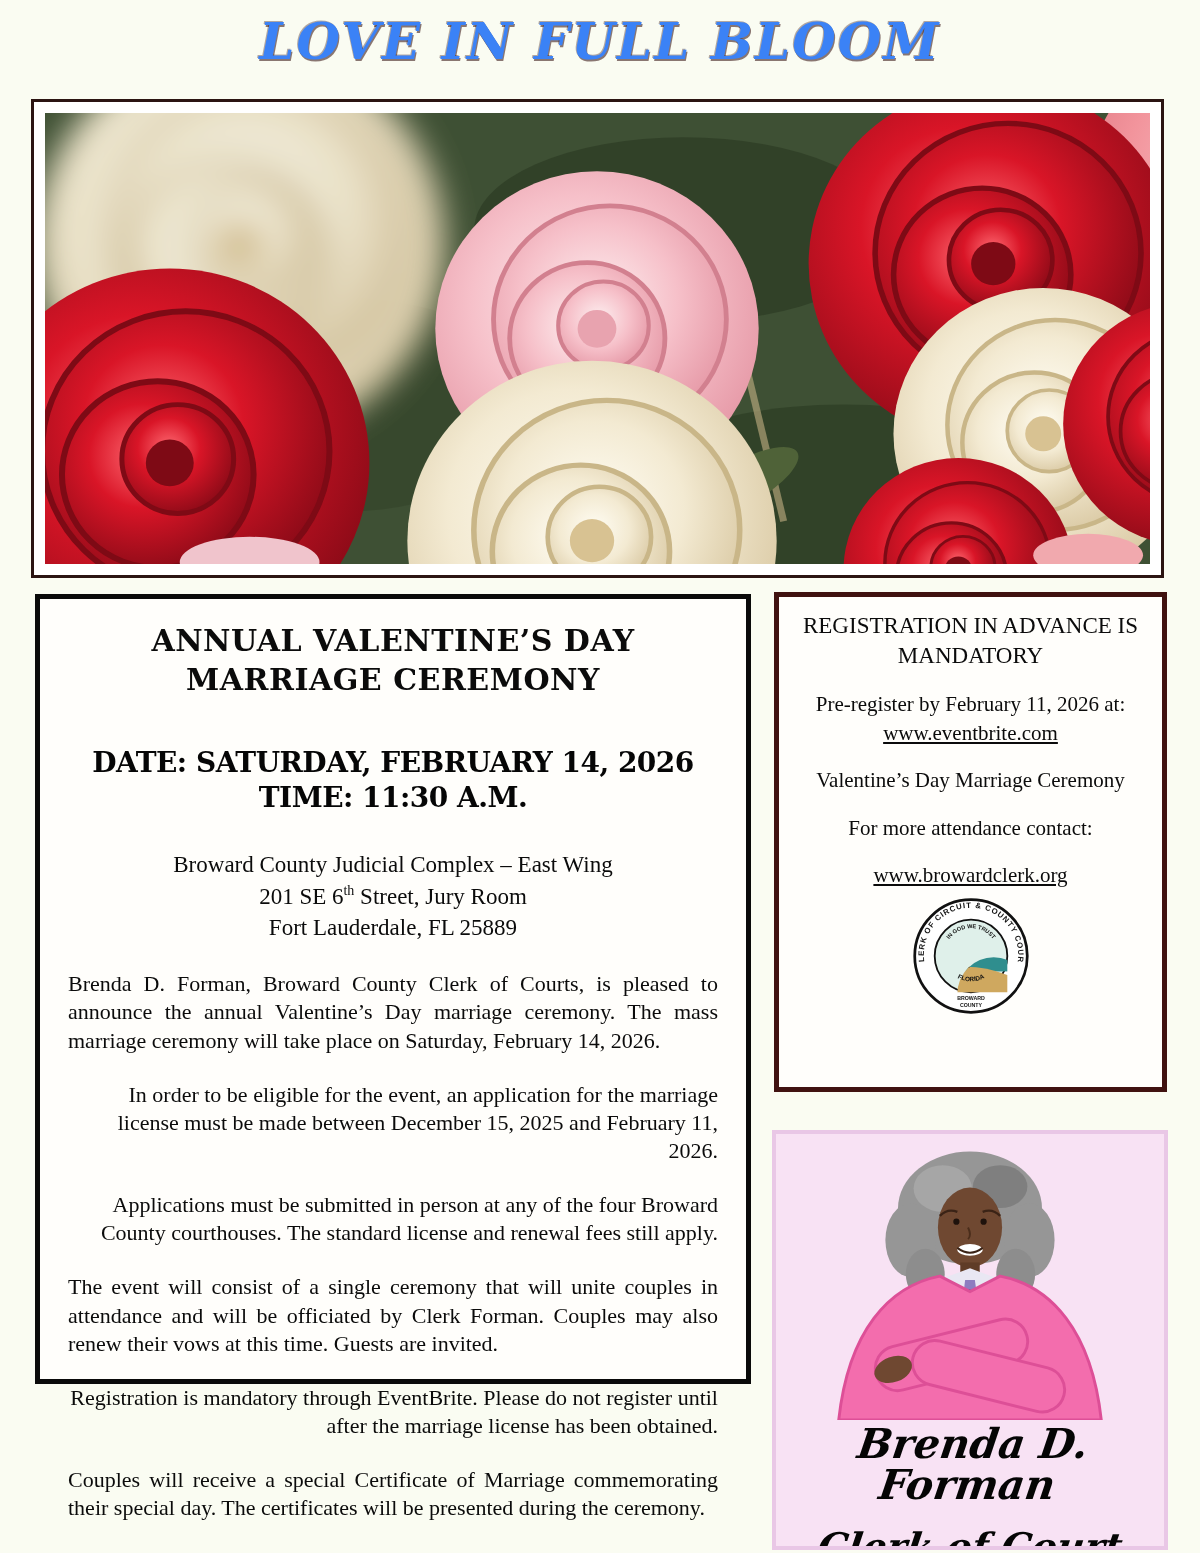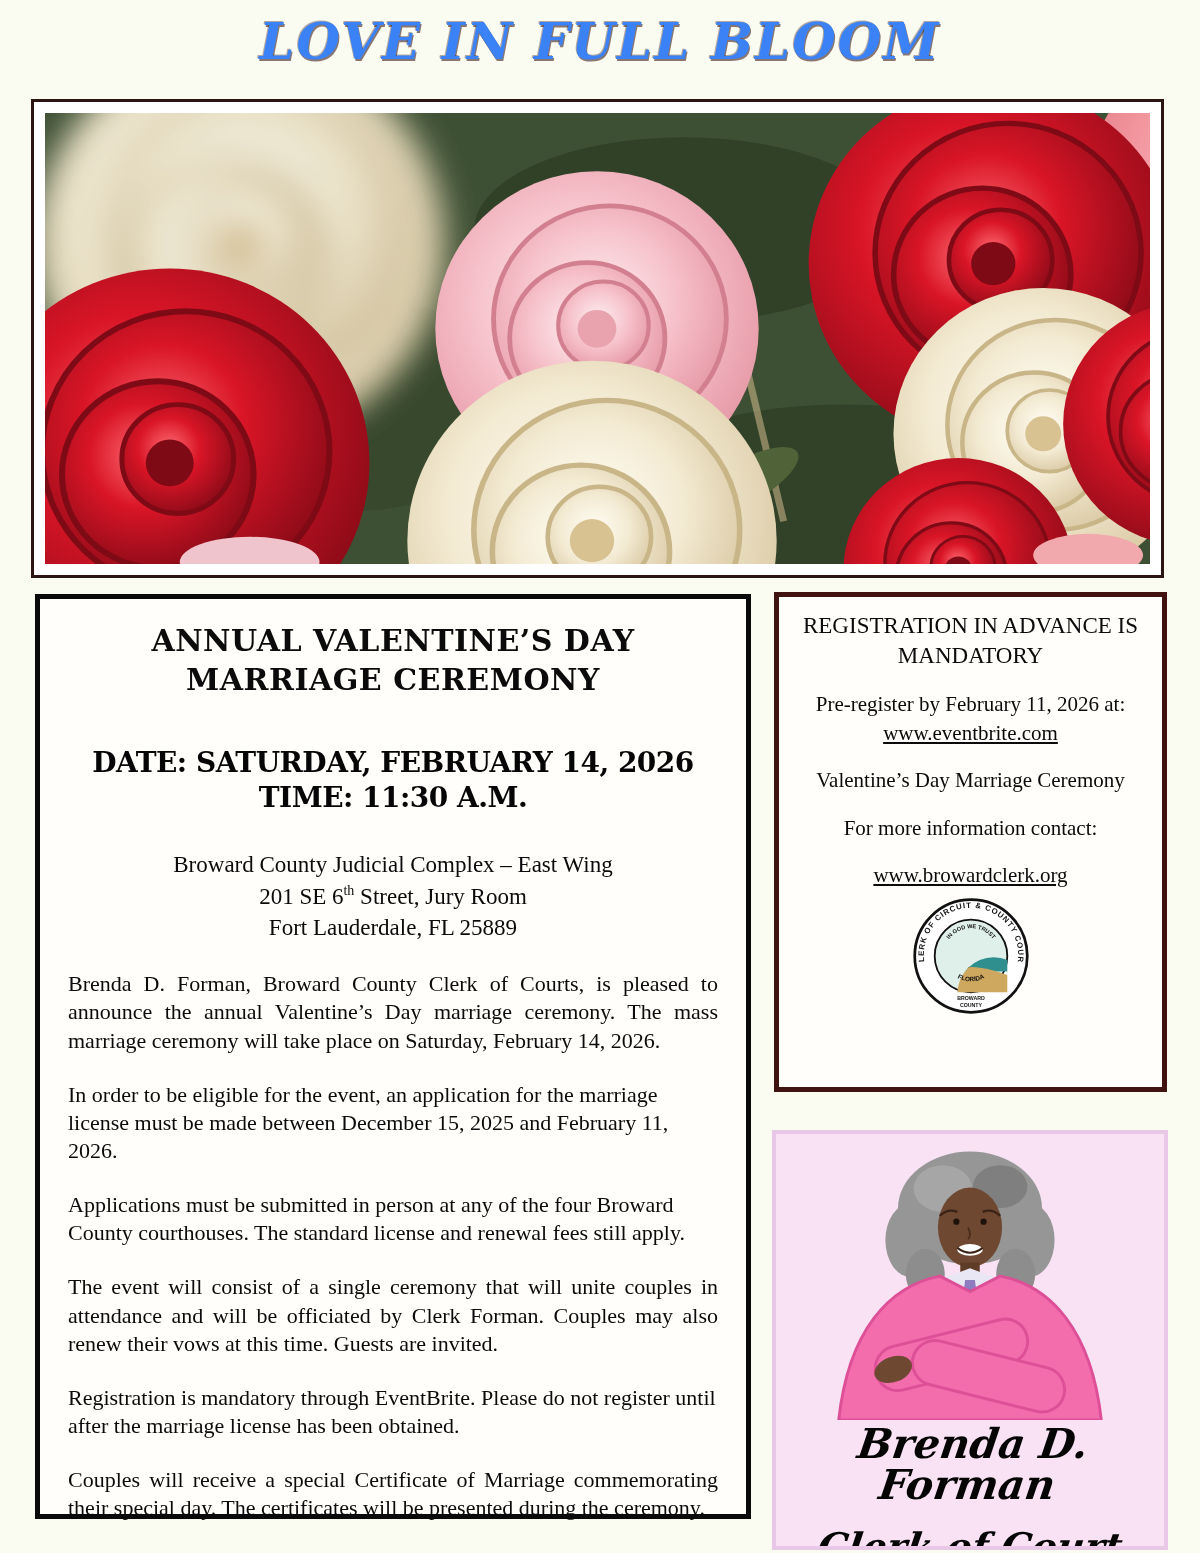--- a/index.html
+++ b/index.html
@@ -22,21 +22,21 @@
   }
   
   .photo-frame{
     position:absolute;left:31px;top:99px;width:1133px;height:479px;
     border:3px solid #2b1412;background:#ffffff;
     padding:11px;box-sizing:border-box;
   }
   .photo-frame svg{display:block;width:100%;height:100%;}
   
   .left-box{
-    position:absolute;left:35px;top:594px;width:716px;height:925px;
+    position:absolute;left:35px;top:594px;width:716px;height:790px;
     border:5px solid #0a0a0a;background:#fffefb;
     box-sizing:border-box;padding:22px 28px 0 28px;
     text-align:center;
   }
   .event-heading{
     font-family:"DejaVu Serif", serif;
     font-weight:700;font-size:30px;line-height:1.3;
     letter-spacing:.5px;
   }
   .date-time{
@@ -46,21 +46,21 @@
     letter-spacing:-.5px;color:#060606;
   }
   .venue{
     margin-top:34px;font-size:23px;line-height:1.38;
   }
   .venue sup{font-size:14px;}
   .left-box p{
     margin:26px 0 0 0;font-size:22px;line-height:1.28;
   }
   p.just{text-align:justify;}
-  p.left{text-align:left;}
+  p.left{text-align:right;}
   
   .right-box{
     position:absolute;left:774px;top:592px;width:393px;height:500px;
     border:5px solid #401210;background:#fffefb;
     box-sizing:border-box;padding:12px 14px 0 14px;
     text-align:center;font-size:21px;line-height:1.3;
   }
   .reg-heading{font-size:23px;line-height:1.3;margin-top:2px;}
   .reg-block{margin-top:20px;}
   .reg-block.tight{margin-top:2px;}
@@ -202,21 +202,21 @@
 </div>
 
 <div class="right-box">
   <div class="reg-heading">
     <div>REGISTRATION IN ADVANCE IS</div>
     <div>MANDATORY</div>
   </div>
   <div class="reg-block">Pre-register by February 11, 2026 at:</div>
   <div class="reg-block tight"><span class="reg-link">www.eventbrite.com</span></div>
   <div class="reg-block">Valentine’s Day Marriage Ceremony</div>
-  <div class="reg-block">For more information contact:</div>
+  <div class="reg-block">For more attendance contact:</div>
   <div class="reg-block"><span class="reg-link">www.browardclerk.org</span></div>
   <div class="seal-wrap">
     <svg viewBox="0 0 130 130">
       <defs>
         <path id="ringPath" d="M 14 74 A 52 52 0 1 1 116 74"></path>
         <path id="mottoPath" d="M 37 75 A 30 30 0 1 1 93 75"></path>
         <path id="floridaPath" d="M 38 78 A 32 32 0 0 0 92 78"></path>
       </defs>
       <circle cx="65" cy="65" r="62" fill="#ffffff" stroke="#111111" stroke-width="3"></circle>
       <circle cx="65" cy="65" r="40" fill="#dff0ea" stroke="#111111" stroke-width="2"></circle>

